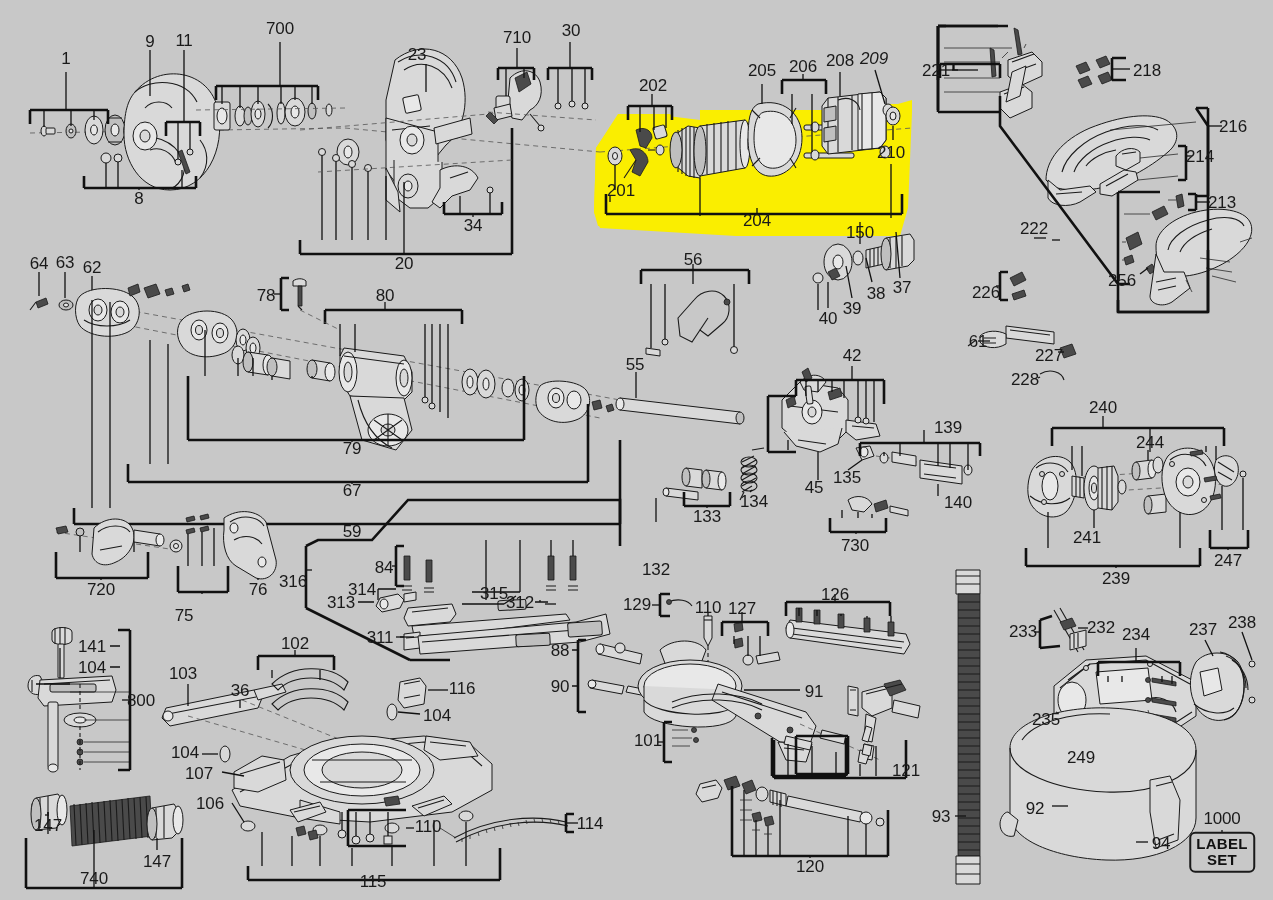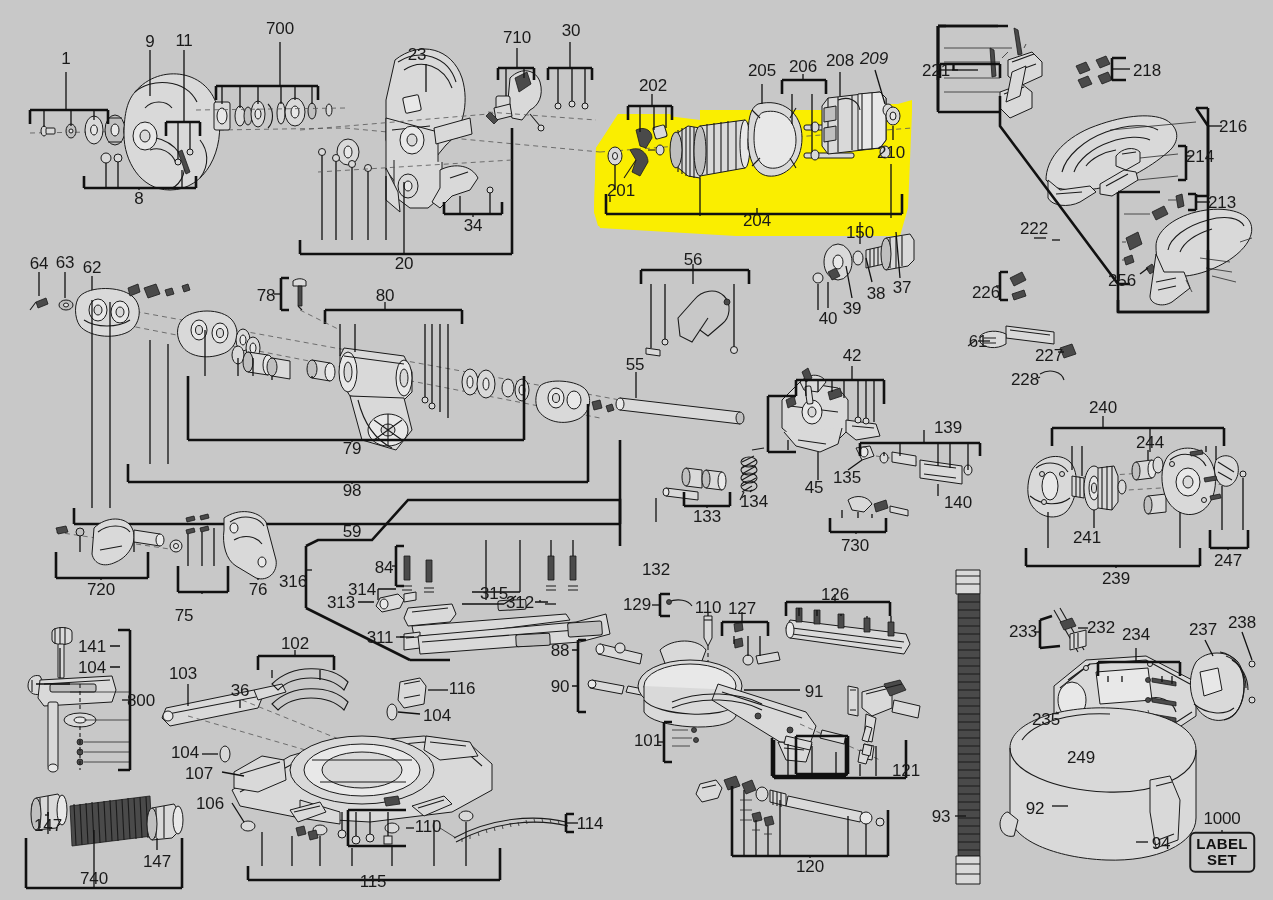--- a/index.html
+++ b/index.html
@@ -1000,21 +1000,21 @@
       <div class="lbl" style="left: 1222px; top: 202px;">213</div>
       <div class="lbl" style="left: 1034px; top: 228px;">222</div>
       <div class="lbl" style="left: 1122px; top: 280px;">256</div>
       <div class="lbl" style="left: 986px; top: 292px;">226</div>
       <div class="lbl" style="left: 39px; top: 263px;">64</div>
       <div class="lbl" style="left: 65px; top: 262px;">63</div>
       <div class="lbl" style="left: 92px; top: 267px;">62</div>
       <div class="lbl" style="left: 266px; top: 295px;">78</div>
       <div class="lbl" style="left: 385px; top: 295px;">80</div>
       <div class="lbl" style="left: 352px; top: 448px;">79</div>
-      <div class="lbl" style="left: 352px; top: 490px;">98</div>
+      <div class="lbl" style="left: 352px; top: 490px;">67</div>
       <div class="lbl" style="left: 352px; top: 531px;">59</div>
       <div class="lbl" style="left: 693px; top: 259px;">56</div>
       <div class="lbl" style="left: 635px; top: 364px;">55</div>
       <div class="lbl" style="left: 860px; top: 232px;">150</div>
       <div class="lbl" style="left: 902px; top: 287px;">37</div>
       <div class="lbl" style="left: 876px; top: 293px;">38</div>
       <div class="lbl" style="left: 852px; top: 308px;">39</div>
       <div class="lbl" style="left: 828px; top: 318px;">40</div>
       <div class="lbl" style="left: 852px; top: 355px;">42</div>
       <div class="lbl" style="left: 925px; top: 427px; margin-left: 23px;">139</div>

